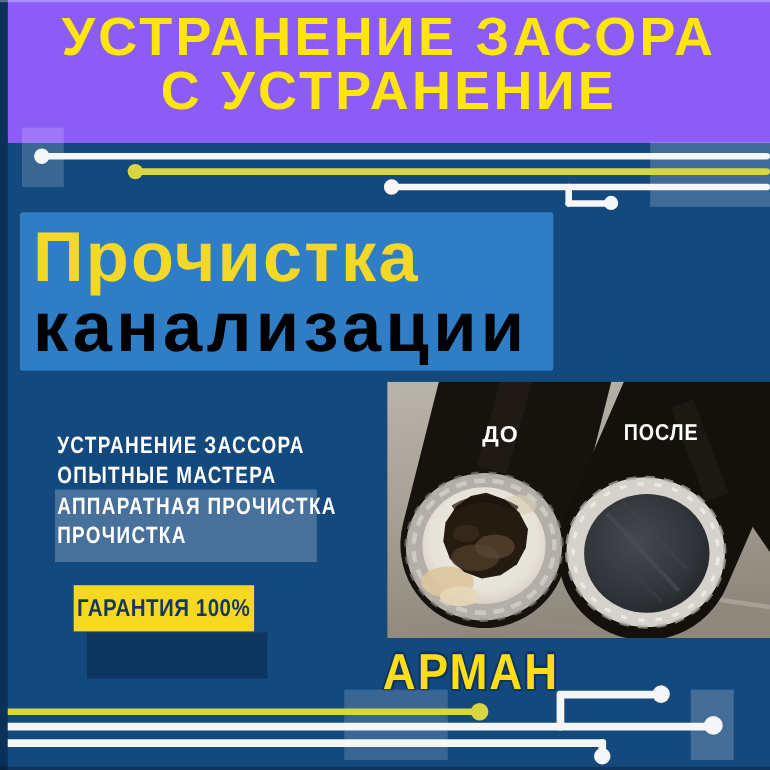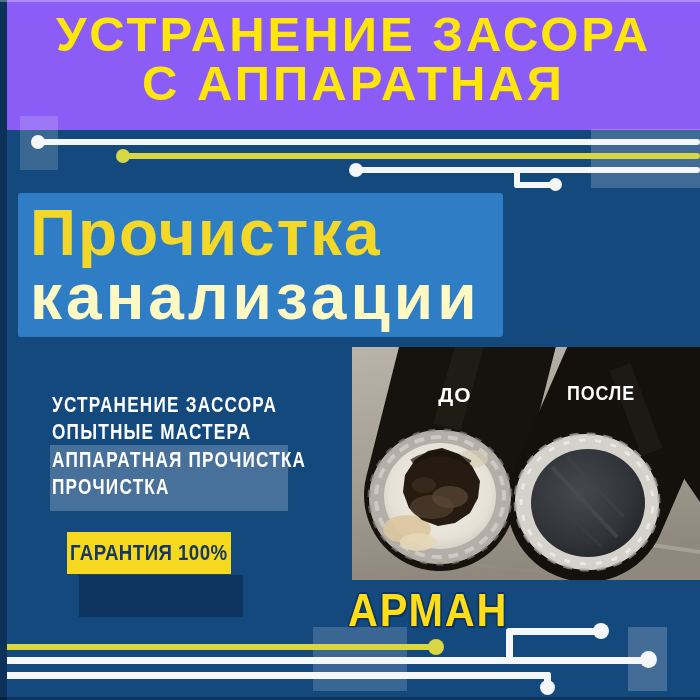--- a/index.html
+++ b/index.html
@@ -13,21 +13,21 @@
   .decor{position:absolute;background:rgba(255,255,255,0.17);}
   
   .cline{position:absolute;border-radius:3px;}
   .white{background:#f4f6f8;}
   .yellow{background:#d9d644;}
   .node{position:absolute;border-radius:50%;}
   
   .panel{position:absolute;left:18px;top:193px;width:485px;height:144px;background:#2f7ec5;border-radius:3px;
          padding:8px 0 0 12px;box-sizing:border-box;}
   .panel-l1{font-size:64px;line-height:64px;font-weight:bold;color:#f3d829;letter-spacing:2px;white-space:nowrap;}
-  .panel-l2{font-size:64px;line-height:64px;font-weight:bold;color:#fef9c3;letter-spacing:4px;white-space:nowrap;}
+  .panel-l2{font-size:64px;line-height:64px;font-weight:bold;color:#000000;letter-spacing:4px;white-space:nowrap;}
   
   .features{position:absolute;left:52px;top:392px;width:380px;transform:scaleX(0.8);transform-origin:left top;}
   .feature{font-size:21.5px;line-height:27.4px;font-weight:bold;color:#ffffff;letter-spacing:1.5px;white-space:nowrap;}
   .highlight{position:absolute;left:50px;top:445px;width:238px;height:66px;background:rgba(255,255,255,0.22);}
   
   .photo{position:absolute;left:352px;top:347px;width:348px;height:233px;}
   .photo text{font-family:"Liberation Sans","DejaVu Sans",sans-serif;}
   
   .badge-shadow{position:absolute;left:79px;top:575px;width:164px;height:42px;background:#0d355f;}
   .badge{position:absolute;left:67px;top:532px;width:164px;height:42px;background:#f6d91e;
@@ -43,21 +43,21 @@
   .edge-top{position:absolute;left:0;top:0;width:700px;height:2px;background:rgba(255,255,255,0.3);}
   .edge-bottom{position:absolute;left:0;bottom:0;width:700px;height:3px;background:rgba(0,0,0,0.28);}
 </style>
 </head>
 <body>
 
 <div class="poster">
 
   <div class="header">
     <div class="header-line">УСТРАНЕНИЕ ЗАСОРА</div>
-    <div class="header-line">С АППАРАТНАЯ</div>
+    <div class="header-line">С УСТРАНЕНИЕ</div>
   </div>
 
   <div class="decor" style="left:20px;top:116px;width:38px;height:54px;"></div>
   <div class="decor" style="left:591px;top:129px;width:109px;height:59px;background:rgba(255,255,255,0.19);"></div>
 
   <div class="cline white" style="left:38px;top:139px;width:662px;height:6px;"></div>
   <div class="node white" style="left:31px;top:135px;width:14px;height:14px;"></div>
   <div class="cline yellow" style="left:123px;top:153px;width:577px;height:6px;"></div>
   <div class="node yellow" style="left:116px;top:149px;width:14px;height:14px;"></div>
   <div class="cline white" style="left:356px;top:167px;width:344px;height:6px;"></div>

